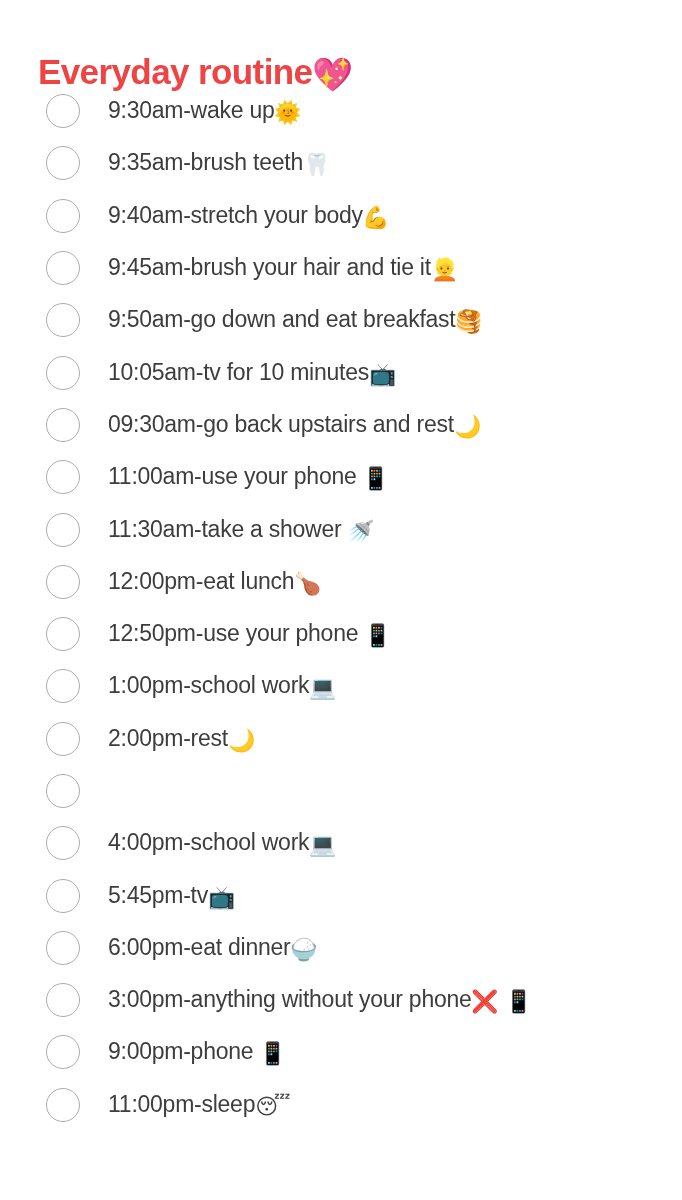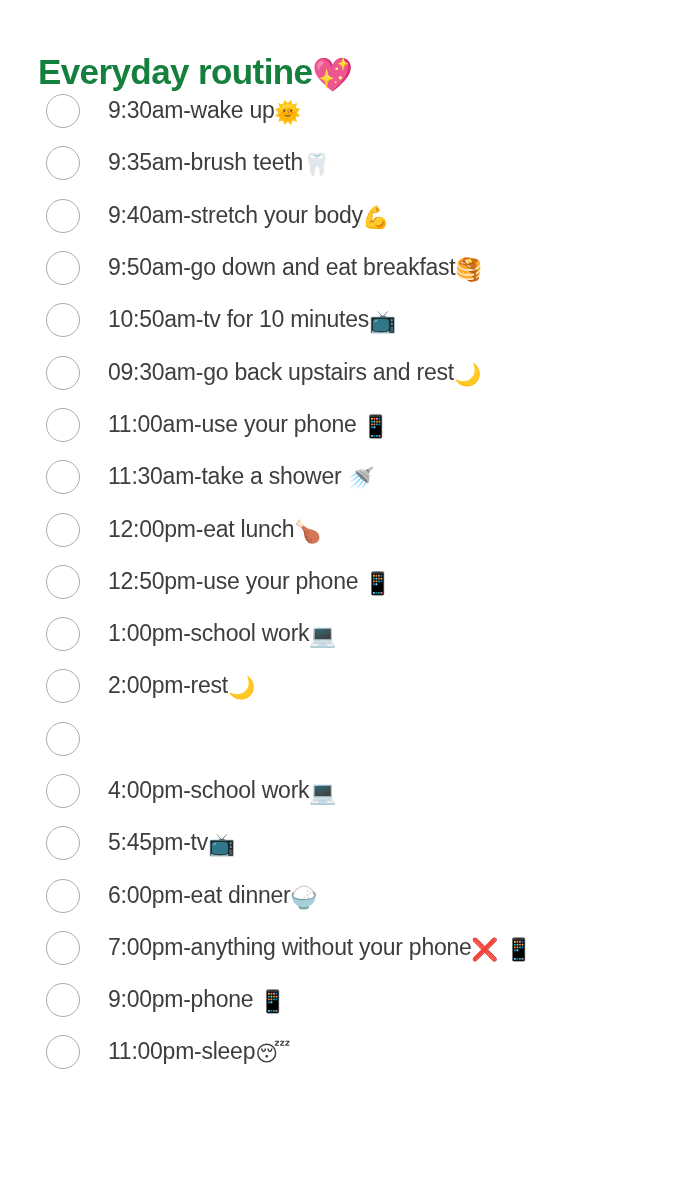--- a/index.html
+++ b/index.html
@@ -20,21 +20,21 @@
     height: 1200px;
     background: #ffffff;
     box-sizing: border-box;
   }
   #note-title {
     position: absolute;
     left: 38px;
     top: 27px;
     font-size: 35px;
     font-weight: 700;
-    color: #15803d;
+    color: #ef4444;
     letter-spacing: -0.6px;
     line-height: 44px;
     white-space: nowrap;
   }
   #note-title .title-emoji {
     font-size: 33px;
     vertical-align: -2px;
     letter-spacing: 0;
   }
   #checklist {
@@ -97,25 +97,29 @@
       <li class="check-row">
         <span class="check-box"></span>
         <span class="check-text"><span>9:35am-brush teeth</span><span class="row-emoji">🦷</span></span>
       </li>
       <li class="check-row">
         <span class="check-box"></span>
         <span class="check-text"><span>9:40am-stretch your body</span><span class="row-emoji">💪</span></span>
       </li>
       <li class="check-row">
         <span class="check-box"></span>
+        <span class="check-text"><span>9:45am-brush your hair and tie it</span><span class="row-emoji">👱</span></span>
+      </li>
+      <li class="check-row">
+        <span class="check-box"></span>
         <span class="check-text"><span>9:50am-go down and eat breakfast</span><span class="row-emoji">🥞</span></span>
       </li>
       <li class="check-row">
         <span class="check-box"></span>
-        <span class="check-text"><span>10:50am-tv for 10 minutes</span><span class="row-emoji">📺</span></span>
+        <span class="check-text"><span>10:05am-tv for 10 minutes</span><span class="row-emoji">📺</span></span>
       </li>
       <li class="check-row">
         <span class="check-box"></span>
         <span class="check-text"><span>09:30am-go back upstairs and rest</span><span class="row-emoji">🌙</span></span>
       </li>
       <li class="check-row">
         <span class="check-box"></span>
         <span class="check-text"><span>11:00am-use your phone </span><span class="row-emoji">📱</span></span>
       </li>
       <li class="check-row">
@@ -148,21 +152,21 @@
       <li class="check-row">
         <span class="check-box"></span>
         <span class="check-text"><span>5:45pm-tv</span><span class="row-emoji">📺</span></span>
       </li>
       <li class="check-row">
         <span class="check-box"></span>
         <span class="check-text"><span>6:00pm-eat dinner</span><span class="row-emoji">🍚</span></span>
       </li>
       <li class="check-row">
         <span class="check-box"></span>
-        <span class="check-text"><span>7:00pm-anything without your phone</span><span class="row-emoji">❌ 📱</span></span>
+        <span class="check-text"><span>3:00pm-anything without your phone</span><span class="row-emoji">❌ 📱</span></span>
       </li>
       <li class="check-row">
         <span class="check-box"></span>
         <span class="check-text"><span>9:00pm-phone </span><span class="row-emoji">📱</span></span>
       </li>
       <li class="check-row">
         <span class="check-box"></span>
         <span class="check-text"><span>11:00pm-sleep</span><span class="row-emoji">😴</span></span>
       </li>
     </ul>

